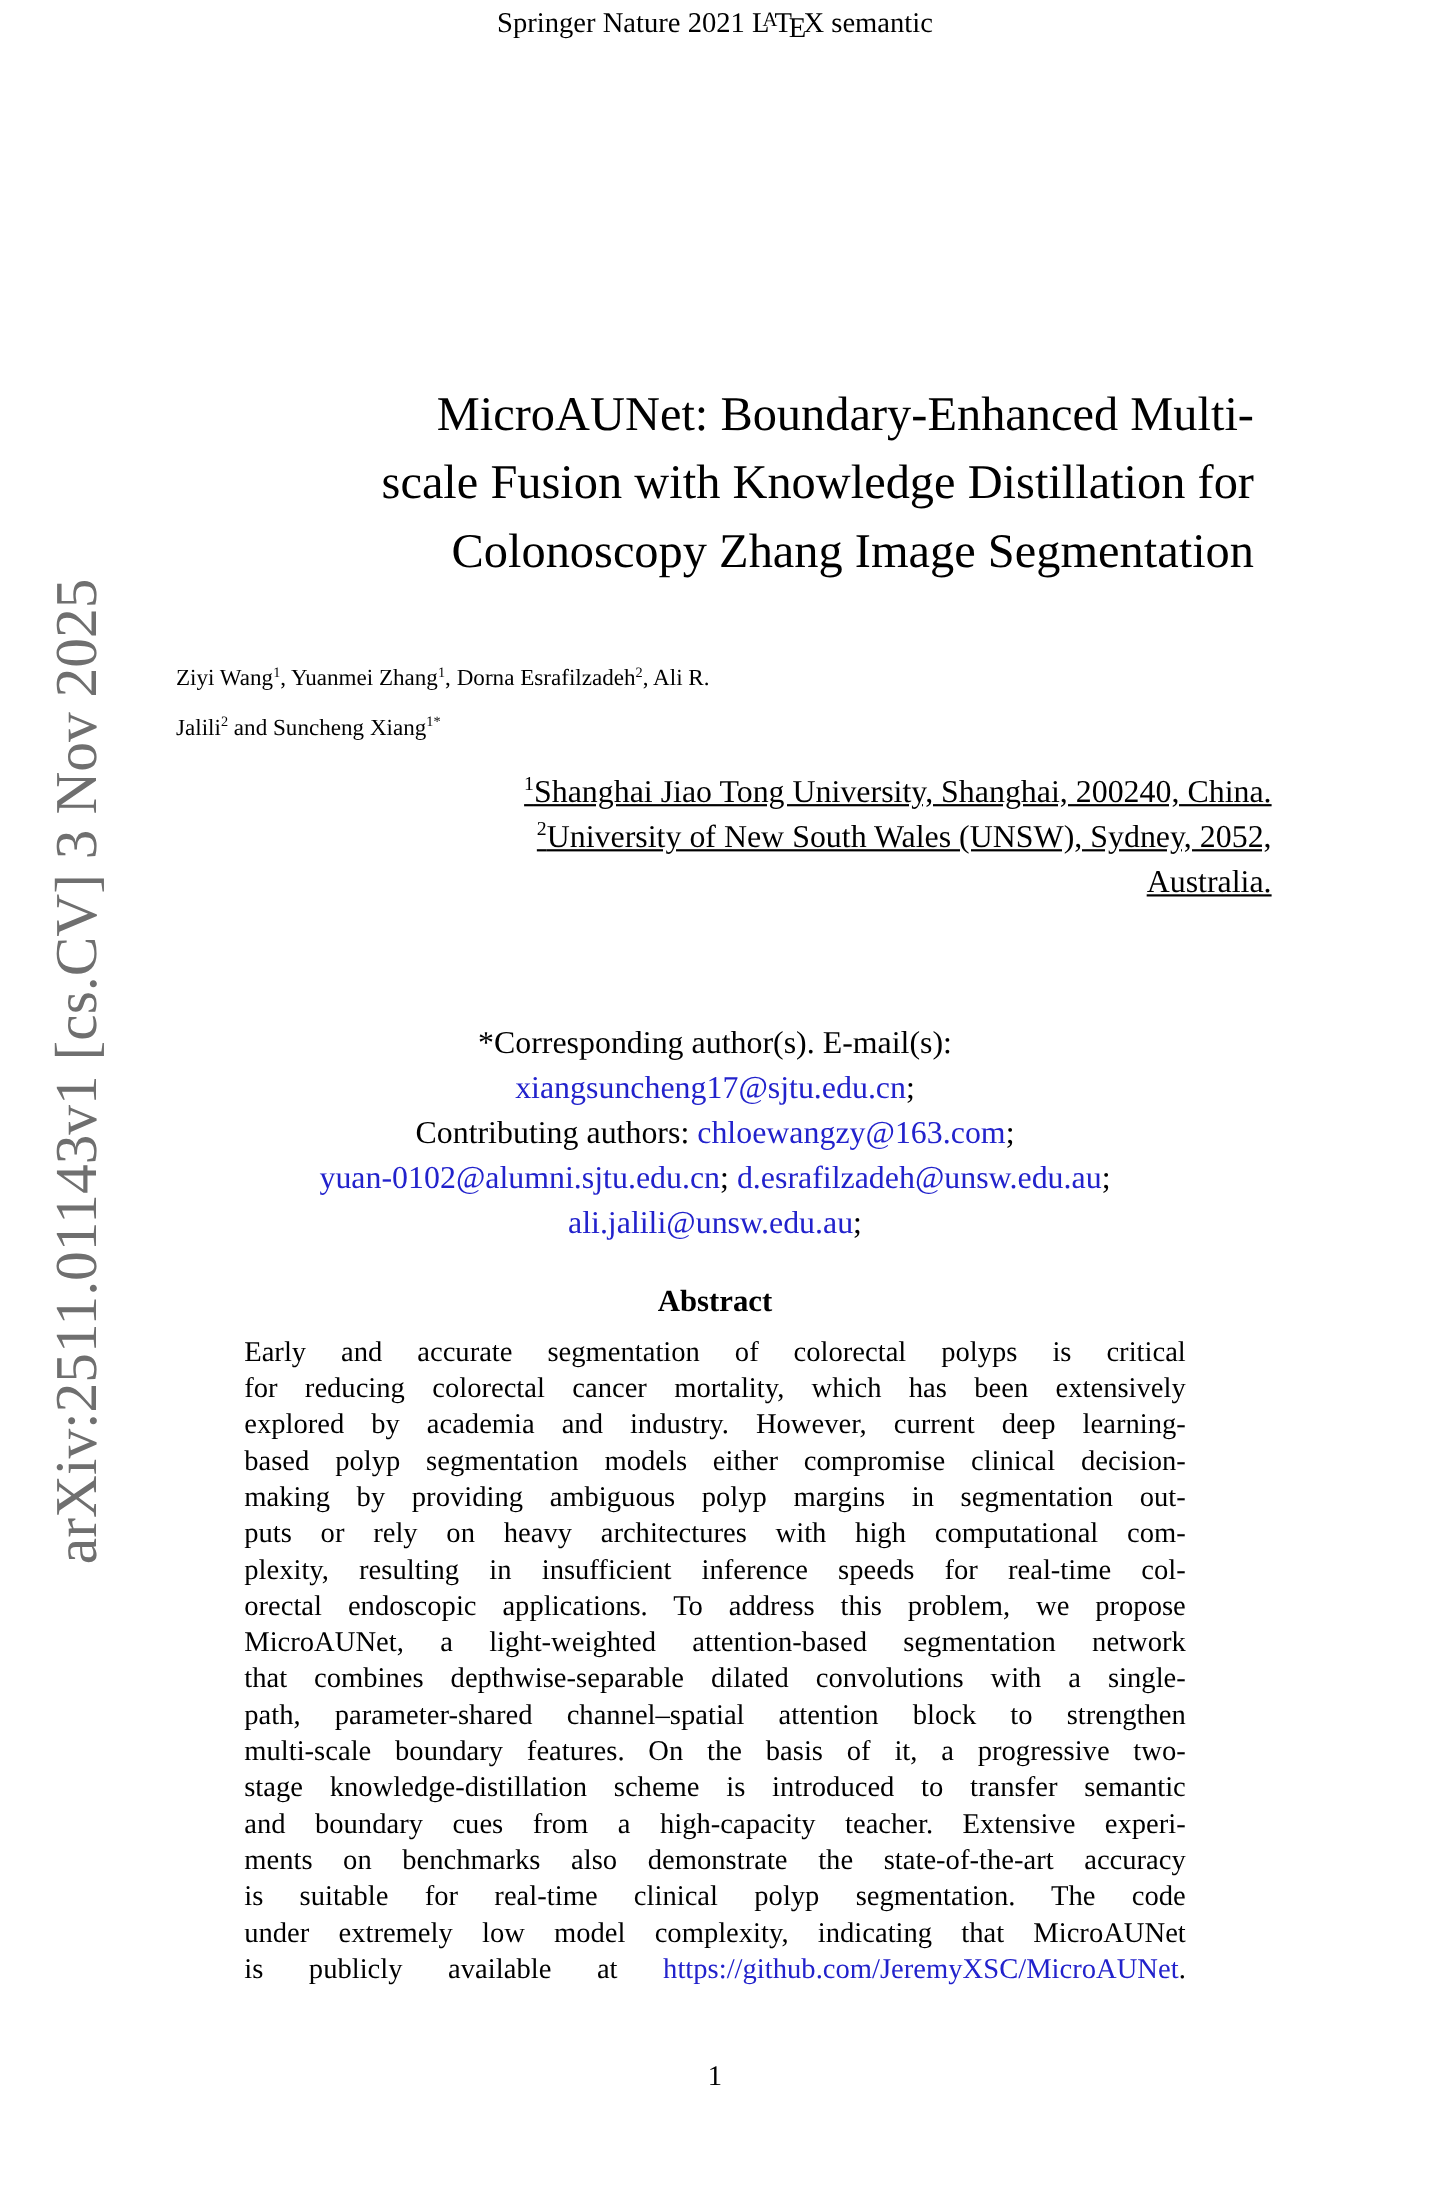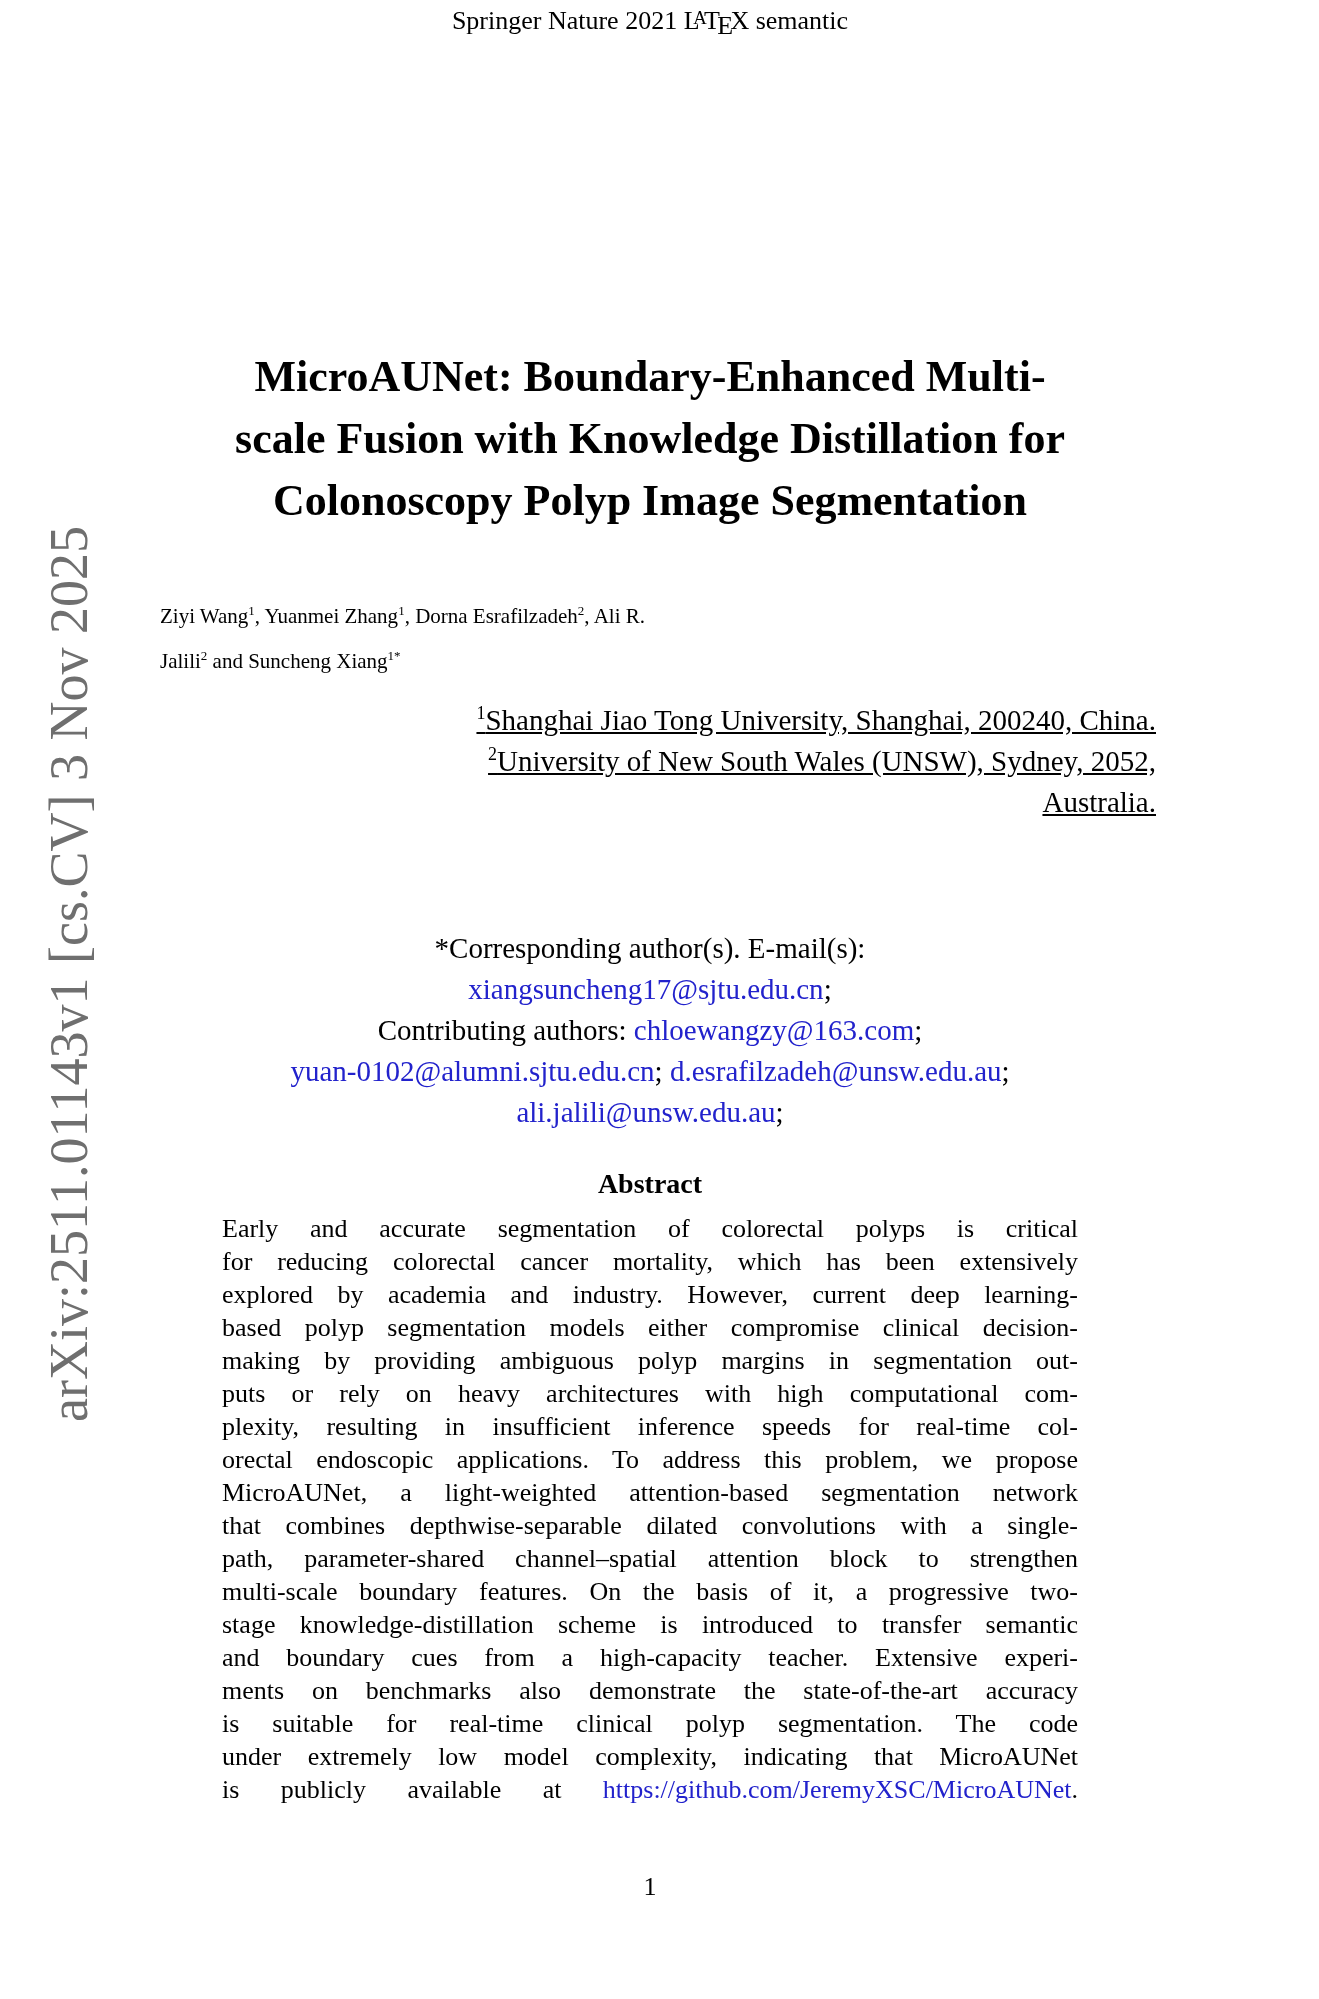--- a/index.html
+++ b/index.html
@@ -17,21 +17,21 @@
   .lxA{font-size:0.72em;vertical-align:0.28em;margin-left:-0.34em;margin-right:-0.14em;}
   .lxE{vertical-align:-0.2em;margin-left:-0.11em;margin-right:-0.1em;}
   .arxiv-banner{
     position:absolute;left:40px;top:1470px;width:992px;height:58px;
     transform-origin:0 0;transform:rotate(-90deg);
     font-size:54px;line-height:58px;color:var(--muted);
     text-align:center;white-space:nowrap;
   }
   .title{
     position:absolute;left:160px;top:346px;width:980px;margin:0;
-    font-size:44px;line-height:62px;font-weight:bold;text-align:center;
+    font-size:44px;line-height:62px;font-weight:normal;text-align:right;
   }
   .authors{
     position:absolute;left:160px;top:594px;width:980px;
     font-size:21px;line-height:45px;
   }
   .affiliations{
     position:absolute;left:176px;top:700px;width:980px;
     font-size:29px;line-height:41px;text-align:right;text-decoration:underline;
   }
   .contact{
@@ -59,21 +59,21 @@
 
 <div class="page">
 
   <div class="running-header"><span>Springer Nature 2021 L</span><span class="lxA">A</span><span>T</span><span class="lxE">E</span><span>X semantic</span></div>
 
   <div class="arxiv-banner">arXiv:2511.01143v1  [cs.CV]  3 Nov 2025</div>
 
   <h1 class="title">
     <div class="title-line">MicroAUNet: Boundary-Enhanced Multi-</div>
     <div class="title-line">scale Fusion with Knowledge Distillation for</div>
-    <div class="title-line">Colonoscopy Polyp Image Segmentation</div>
+    <div class="title-line">Colonoscopy Zhang Image Segmentation</div>
   </h1>
 
   <div class="authors">
     <div class="author-line"><span>Ziyi Wang</span><sup>1</sup><span>, Yuanmei Zhang</span><sup>1</sup><span>, Dorna Esrafilzadeh</span><sup>2</sup><span>, Ali R.</span></div>
     <div class="author-line"><span>Jalili</span><sup>2</sup><span> and Suncheng Xiang</span><sup>1*</sup></div>
   </div>
 
   <div class="affiliations">
     <div class="affil-line"><sup>1</sup><span>Shanghai Jiao Tong University, Shanghai, 200240, China.</span></div>
     <div class="affil-line"><sup>2</sup><span>University of New South Wales (UNSW), Sydney, 2052,</span></div>

